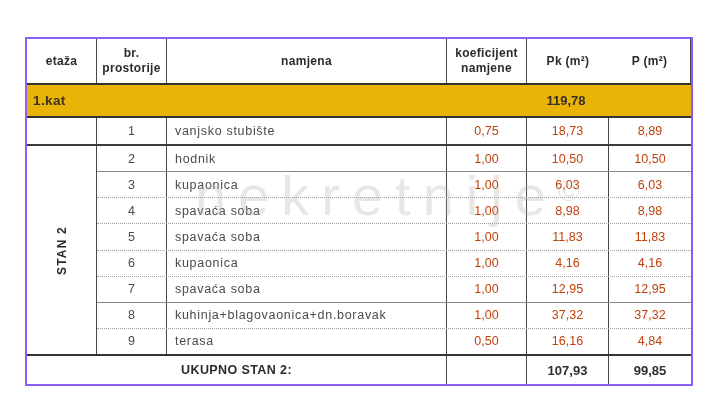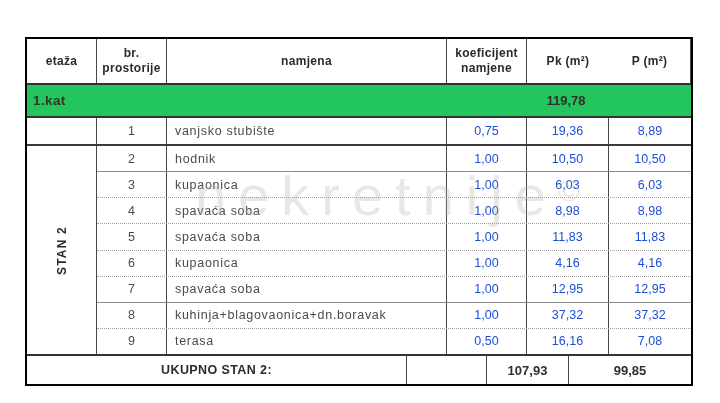--- a/index.html
+++ b/index.html
@@ -2,64 +2,64 @@
 <html><head>
 <meta charset="utf-8">
 <style>
   html,body{margin:0;padding:0;}
   body{
     width:720px;height:403px;background:#ffffff;position:relative;overflow:hidden;
     font-family:"Liberation Sans", sans-serif;
   }
   .table{
     position:absolute;left:25px;top:37px;width:668px;
-    border:2px solid #000000;background:#ffffff;box-sizing:border-box;
+    border:2px solid #8b5cf6;background:#ffffff;box-sizing:border-box;
   }
   .flexrow{display:flex;align-items:stretch;}
   .cell{display:flex;align-items:center;box-sizing:border-box;overflow:hidden;}
   .vline{border-right:1px solid #474747;}
   
   .c-etaza{width:70px;flex:none;}
   .c-br{width:70px;flex:none;}
   .c-nam{width:280px;flex:none;}
   .c-koef{width:80px;flex:none;}
   .c-p{width:82px;flex:none;}
   .c-pk{flex:1;}
   
   .thead{height:44px;border-bottom:2px solid #333333;}
   .th{
     justify-content:center;text-align:center;font-weight:bold;font-size:12px;
     color:#2b2b2b;white-space:pre-line;line-height:1.25;letter-spacing:0.3px;
   }
   
-  .hlrow{height:31px;background:#22c55e;border-bottom:2px solid #333333;}
+  .hlrow{height:31px;background:#eab308;border-bottom:2px solid #333333;}
   .hl-label{width:498px;flex:none;font-weight:bold;font-size:13.5px;color:#3a3322;padding-left:6px;letter-spacing:0.4px;}
   .hl-num{justify-content:center;font-weight:bold;font-size:13px;color:#33302a;}
   .hl-pk{border-left:1px solid #474747;}
   
   .drow{height:26px;}
   .row1{border-bottom:2px solid #3a3a3a;}
   .num{justify-content:center;font-size:12.5px;color:#4b4b4b;}
   .name{font-size:12.5px;color:#4b4b4b;padding-left:8px;letter-spacing:0.7px;}
-  .val{justify-content:center;font-size:12.5px;color:#1d4ed8;}
+  .val{justify-content:center;font-size:12.5px;color:#c2410c;}
   
   .stan2-wrap{height:208px;}
   .stan2-cell{
     width:70px;flex:none;justify-content:center;border-right:1px solid #474747;
   }
   .stan2-text{
     writing-mode:vertical-rl;transform:rotate(180deg);
     font-weight:bold;font-size:12px;color:#2b2b2b;letter-spacing:1.2px;
   }
   .stan2-rows{flex:1;display:flex;flex-direction:column;}
   .sep-dotted{border-top:1px dotted #9d9d9d;}
   .sep-solid{border-top:1px solid #8a8a8a;}
   
   .trow{height:28px;border-top:2px solid #333333;}
-  .t-label{width:380px;flex:none;justify-content:center;font-weight:bold;font-size:12.5px;color:#2b2b2b;letter-spacing:0.4px;}
+  .t-label{width:420px;flex:none;justify-content:center;font-weight:bold;font-size:12.5px;color:#2b2b2b;letter-spacing:0.4px;}
   .t-val{justify-content:center;font-weight:bold;font-size:13px;color:#2f2f2f;}
   
   .watermark{
     position:absolute;left:195px;top:163px;z-index:5;pointer-events:none;
     font-size:56px;font-weight:normal;color:rgba(182,176,161,0.30);
     letter-spacing:12px;white-space:nowrap;
   }
   .watermark .wm-circle{font-size:30px;vertical-align:14px;letter-spacing:0;}
 </style>
 </head>
@@ -83,21 +83,21 @@
   <div class="flexrow hlrow">
     <div class="cell hl-label">1.kat</div>
     <div class="cell hl-num c-p">119,78</div>
   </div>
 
   <div class="flexrow drow row1">
     <div class="cell vline c-etaza"></div>
     <div class="cell num vline c-br">1</div>
     <div class="cell name vline c-nam">vanjsko stubište</div>
     <div class="cell val vline c-koef">0,75</div>
-    <div class="cell val vline c-p">19,36</div>
+    <div class="cell val vline c-p">18,73</div>
     <div class="cell val c-pk">8,89</div>
   </div>
 
   <div class="flexrow stan2-wrap">
     <div class="cell stan2-cell">
       <span class="stan2-text">STAN 2</span>
     </div>
     <div class="stan2-rows">
 
       <div class="flexrow drow">
@@ -154,21 +154,21 @@
         <div class="cell val vline c-koef">1,00</div>
         <div class="cell val vline c-p">37,32</div>
         <div class="cell val c-pk">37,32</div>
       </div>
 
       <div class="flexrow drow sep-dotted">
         <div class="cell num vline c-br">9</div>
         <div class="cell name vline c-nam">terasa</div>
         <div class="cell val vline c-koef">0,50</div>
         <div class="cell val vline c-p">16,16</div>
-        <div class="cell val c-pk">7,08</div>
+        <div class="cell val c-pk">4,84</div>
       </div>
 
     </div>
   </div>
 
   <div class="flexrow trow">
     <div class="cell t-label vline">UKUPNO STAN 2:</div>
     <div class="cell vline c-koef"></div>
     <div class="cell t-val vline c-p">107,93</div>
     <div class="cell t-val c-pk">99,85</div>

